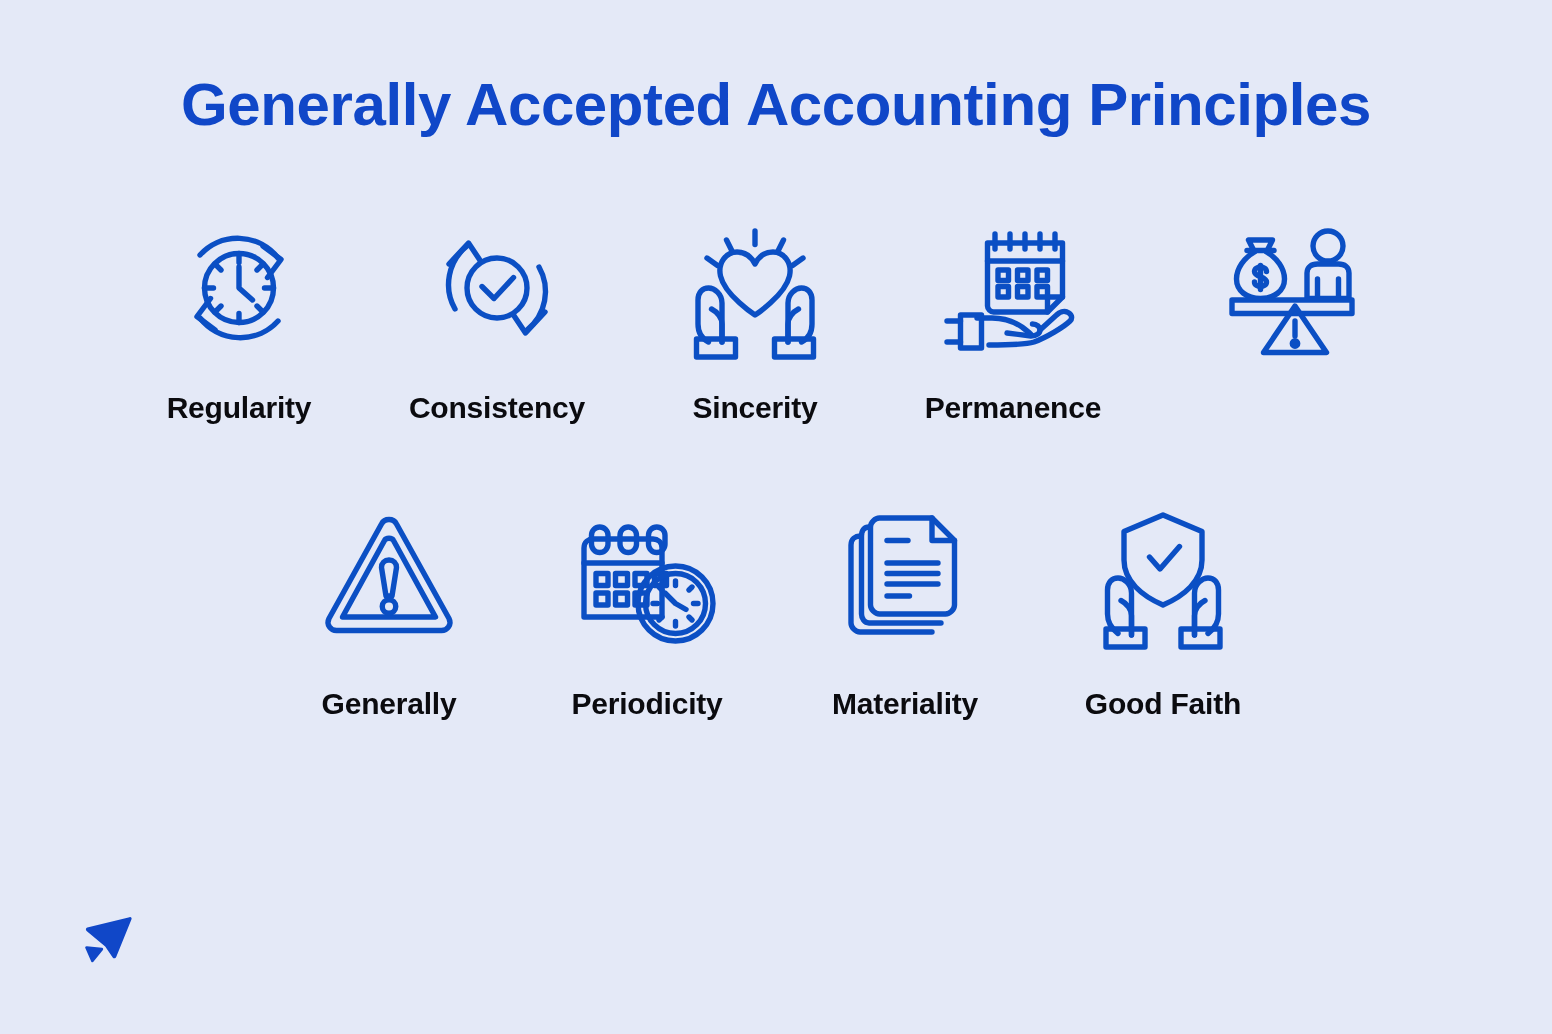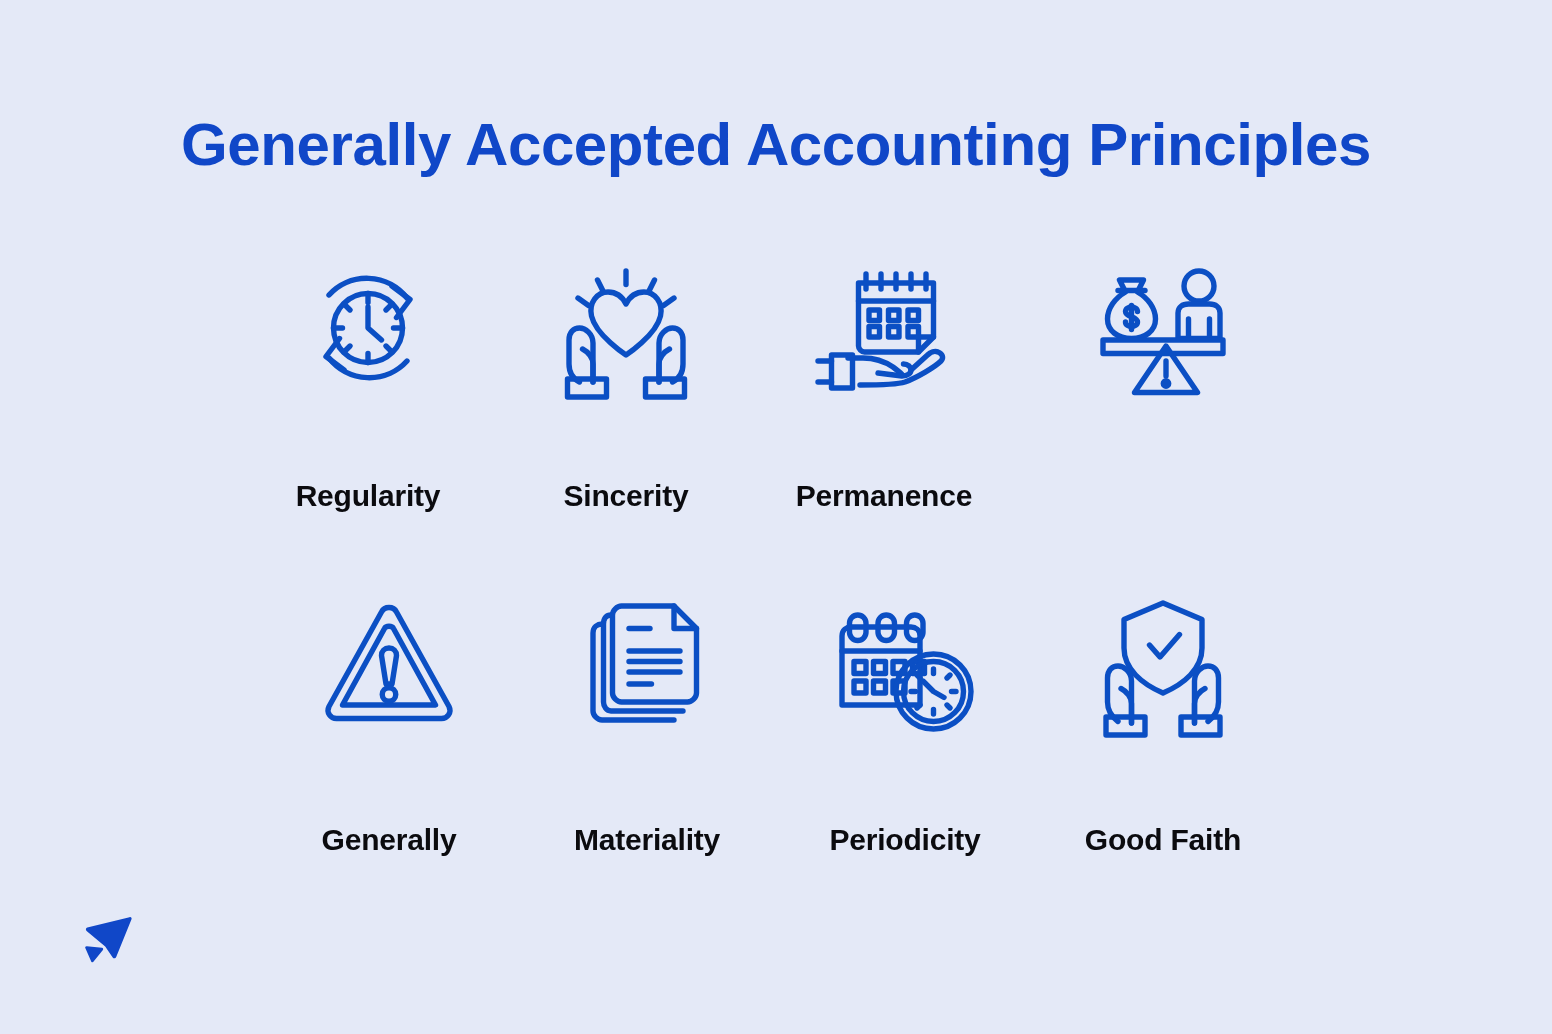--- a/index.html
+++ b/index.html
@@ -14,21 +14,21 @@
     overflow: hidden;
   }
   .page {
     position: relative;
     width: 1552px;
     height: 1034px;
     background: #e4e9f7;
     box-sizing: border-box;
   }
   .title-block {
-    padding-top: 108px;
+    padding-top: 68px;
     text-align: center;
   }
   .title {
     font-size: 60px;
     line-height: 1.22;
     font-weight: bold;
     color: #1047c8;
     letter-spacing: -0.4px;
     margin: 0 auto;
     max-width: 1300px;
@@ -40,21 +40,20 @@
     display: flex;
     justify-content: center;
     align-items: flex-start;
   }
   .row-1 { margin-bottom: 22px; }
   .cell {
     width: 258px;
     display: flex;
     flex-direction: column;
     align-items: center;
-    gap: 48px;
   }
   .cell.wide { width: 300px; }
   .icon-wrap {
     height: 170px;
     display: flex;
     align-items: center;
     justify-content: center;
   }
   .icon-wrap svg {
     display: block;
@@ -111,20 +110,33 @@
             <path d="M34 78 L22 69 L31 57"></path>
             <circle cx="50" cy="50" r="23"></circle>
             <path d="M50 27 L50 33 M50 67 L50 73 M27 50 L33 50 M67 50 L73 50"></path>
             <path d="M34 34 L38 38 M62 62 L66 66 M66 34 L62 38 M38 62 L34 66"></path>
             <path d="M50 36 L50 50 L59 58"></path>
           </svg>
         </div>
         <div class="label">Regularity</div>
       </div>
 
+      <div class="cell">
+        <div class="icon-wrap">
+          <svg width="150" height="150" viewBox="0 0 100 100" fill="none" stroke="#0b4fc4" stroke-width="3.6" stroke-linecap="round" stroke-linejoin="round">
+            <path d="M22 64 A33 33 0 0 1 30 22"></path>
+            <path d="M18 34 L31 20 L39 32"></path>
+            <path d="M78 36 A33 33 0 0 1 70 78"></path>
+            <path d="M82 66 L69 80 L61 68"></path>
+            <circle cx="50" cy="50" r="20"></circle>
+            <path d="M40 49 L48 57 L61 43"></path>
+          </svg>
+        </div>
+        <div class="label">Consistency</div>
+      </div>
 
       <div class="cell">
         <div class="icon-wrap">
           <svg width="150" height="150" viewBox="0 0 100 100" fill="none" stroke="#0b4fc4" stroke-width="3.6" stroke-linecap="round" stroke-linejoin="round">
             <path d="M50 12 L50 21"></path>
             <path d="M31 18 L35 26"></path>
             <path d="M69 18 L65 26"></path>
             <path d="M18 30 L25 35"></path>
             <path d="M82 30 L75 35"></path>
             <path d="M50 68 C50 68 30 55 27 42 C25 33 31 26 38 26 C44 26 48 30 50 34 C52 30 56 26 62 26 C69 26 75 33 73 42 C70 55 50 68 50 68 Z"></path>
@@ -189,35 +201,20 @@
           <svg width="150" height="150" viewBox="0 0 100 100" fill="none" stroke="#0b4fc4" stroke-width="3.6" stroke-linecap="round" stroke-linejoin="round">
             <path d="M45 14 C47 10 53 10 55 14 L90 77 C92 81 89 85 85 85 L15 85 C11 85 8 81 10 77 Z"></path>
             <path d="M47 25 C48 23 52 23 53 25 L81 76 L19 76 Z"></path>
             <path d="M50 38 C53 38 55 40 55 43 L52 62 L48 62 L45 43 C45 40 47 38 50 38 Z"></path>
             <circle cx="50" cy="69" r="4.5"></circle>
           </svg>
         </div>
         <div class="label">Generally</div>
       </div>
 
-
-      <div class="cell">
-        <div class="icon-wrap">
-          <svg width="150" height="150" viewBox="0 0 100 100" fill="none" stroke="#0b4fc4" stroke-width="3.6" stroke-linecap="round" stroke-linejoin="round">
-            <path d="M20 22 C17 22 14 24 14 28 L14 80 C14 83 17 86 20 86 L68 86"></path>
-            <path d="M26 16 C23 16 21 18 21 22 L21 74 C21 77 23 80 26 80 L74 80"></path>
-            <path d="M33 10 L68 10 L83 25 L83 68 C83 71 80 74 77 74 L33 74 C30 74 27 71 27 68 L27 16 C27 13 30 10 33 10 Z"></path>
-            <path d="M68 10 L68 25 L83 25"></path>
-            <path d="M38 25 L52 25"></path>
-            <path d="M38 40 L72 40 M38 47 L72 47 M38 54 L72 54"></path>
-            <path d="M38 62 L53 62"></path>
-          </svg>
-        </div>
-        <div class="label">Materiality</div>
-      </div>
 
       <div class="cell">
         <div class="icon-wrap">
           <svg width="150" height="150" viewBox="0 0 100 100" fill="none" stroke="#0b4fc4" stroke-width="3.6" stroke-linecap="round" stroke-linejoin="round">
             <rect x="13" y="16" width="11" height="17" rx="5.5"></rect>
             <rect x="32" y="16" width="11" height="17" rx="5.5"></rect>
             <rect x="51" y="16" width="11" height="17" rx="5.5"></rect>
             <path d="M8 76 L60 76 L60 30 C60 26 57 24 54 24 L14 24 C11 24 8 26 8 30 Z"></path>
             <path d="M8 40 L60 40"></path>
             <rect x="16" y="47" width="8" height="8"></rect>
@@ -233,20 +230,35 @@
             <path d="M58 56 L60 58 M78 76 L80 78 M80 56 L78 58 M60 76 L58 78"></path>
             <path d="M62 60 L69 67 L76 71"></path>
           </svg>
         </div>
         <div class="label">Periodicity</div>
       </div>
 
       <div class="cell">
         <div class="icon-wrap">
           <svg width="150" height="150" viewBox="0 0 100 100" fill="none" stroke="#0b4fc4" stroke-width="3.6" stroke-linecap="round" stroke-linejoin="round">
+            <path d="M20 22 C17 22 14 24 14 28 L14 80 C14 83 17 86 20 86 L68 86"></path>
+            <path d="M26 16 C23 16 21 18 21 22 L21 74 C21 77 23 80 26 80 L74 80"></path>
+            <path d="M33 10 L68 10 L83 25 L83 68 C83 71 80 74 77 74 L33 74 C30 74 27 71 27 68 L27 16 C27 13 30 10 33 10 Z"></path>
+            <path d="M68 10 L68 25 L83 25"></path>
+            <path d="M38 25 L52 25"></path>
+            <path d="M38 40 L72 40 M38 47 L72 47 M38 54 L72 54"></path>
+            <path d="M38 62 L53 62"></path>
+          </svg>
+        </div>
+        <div class="label">Materiality</div>
+      </div>
+
+      <div class="cell">
+        <div class="icon-wrap">
+          <svg width="150" height="150" viewBox="0 0 100 100" fill="none" stroke="#0b4fc4" stroke-width="3.6" stroke-linecap="round" stroke-linejoin="round">
             <path d="M50 8 L76 19 L76 38 C76 52 64 62 50 68 C36 62 24 52 24 38 L24 19 Z"></path>
             <path d="M41 36 L48 44 L61 29"></path>
             <path d="M29 88 L29 60 C29 54 24 50 20 50 C16 50 13 53 13 58 L13 74 C13 80 16 84 20 87"></path>
             <path d="M29 88 L29 75 C29 71 26 67 22 65"></path>
             <rect x="12" y="84" width="26" height="12"></rect>
             <path d="M71 88 L71 60 C71 54 76 50 80 50 C84 50 87 53 87 58 L87 74 C87 80 84 84 80 87"></path>
             <path d="M71 88 L71 75 C71 71 74 67 78 65"></path>
             <rect x="62" y="84" width="26" height="12"></rect>
           </svg>
         </div>

